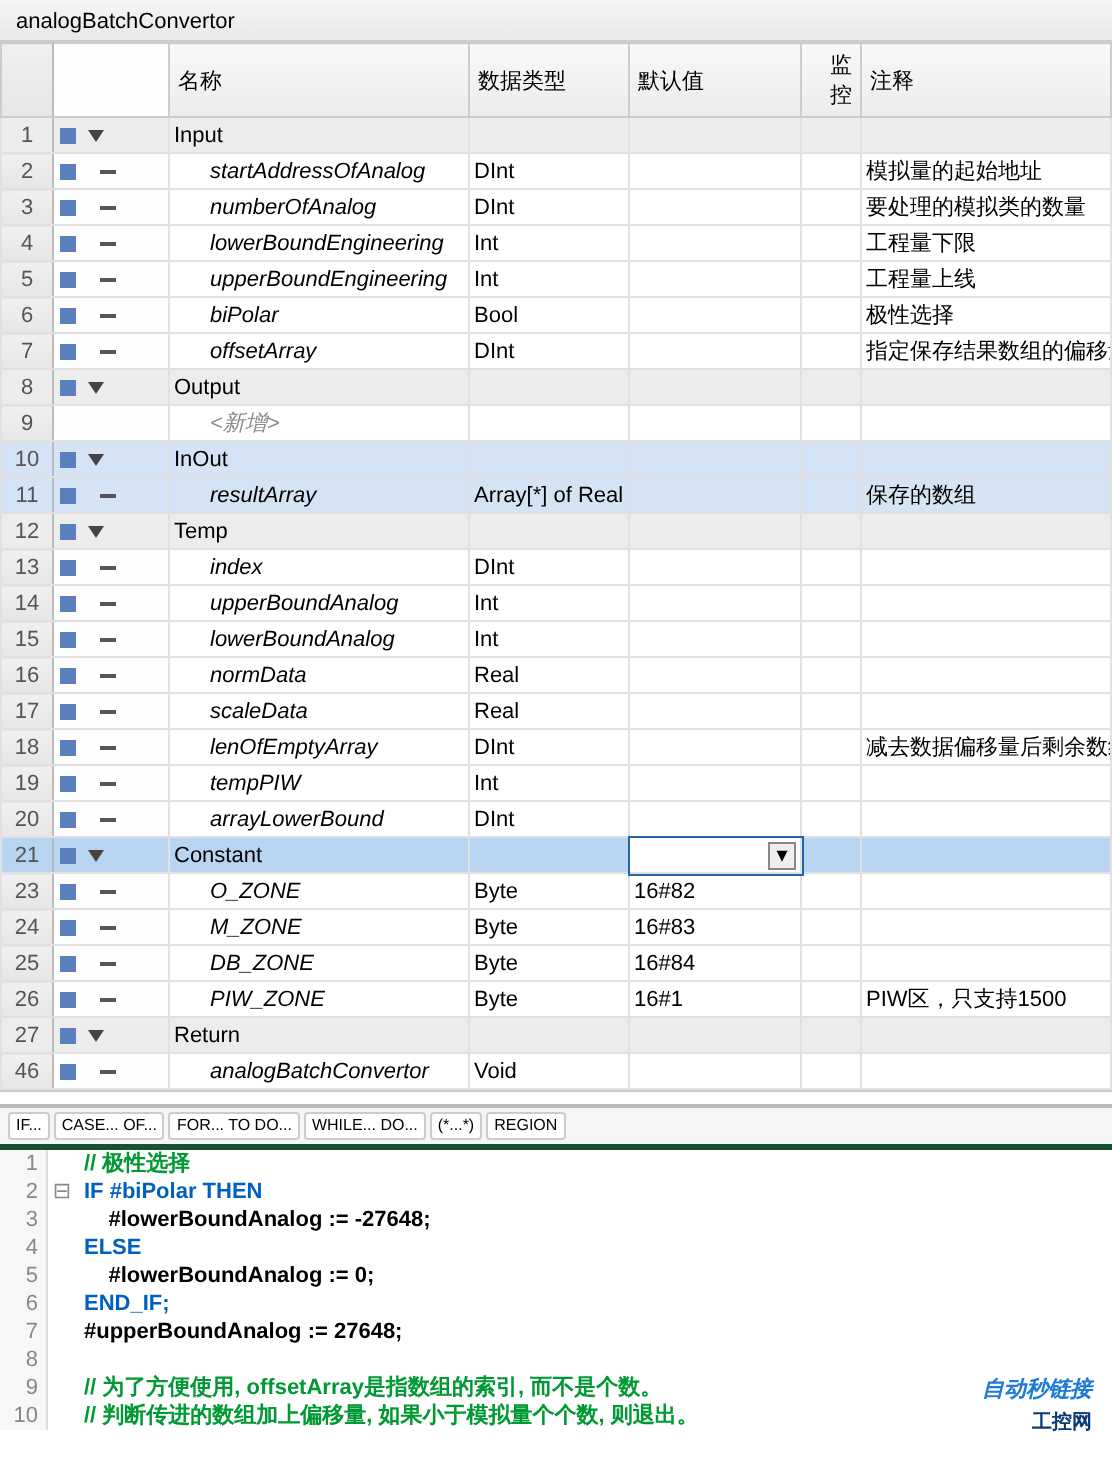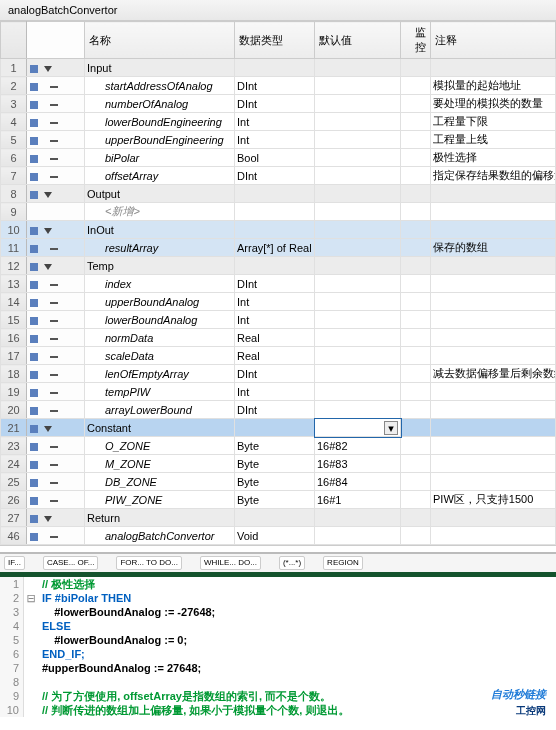--- a/index.html
+++ b/index.html
@@ -19,21 +19,21 @@
 .marker { display:inline-block; width: 8px; height: 8px; background: #5a7fbd; margin: 0 1px; vertical-align: middle; }
 .tri { display:inline-block; width: 0; height: 0; border-left: 4px solid transparent; border-right: 4px solid transparent; border-top: 6px solid #444; vertical-align: middle; margin: 0 2px; }
 .bul { display:inline-block; width: 8px; height: 2px; background: #555; vertical-align: middle; margin: 0 2px 0 8px; }
 .sect-row td { background: #ececec; }
 .hl-row td { background: #d4e4f4; }
 .sel-row td { background: #b8d4f0; }
 .sel-row .def-cell { background: #fff; outline: 1px solid #2266aa; }
 .indent1 { padding-left: 18px; font-style: italic; }
 .italic { font-style: italic; color: #888; }
 .code-pane { background: #fff; margin-top: 6px; border-top: 2px solid #bbb; }
-.toolbar { display: flex; gap: 18px; padding: 2px 4px; background: #f5f5f5; border-bottom: 5px solid #14532d; font-size: 8px; }
+.toolbar { display: flex; gap: 2px; padding: 2px 4px; background: #f5f5f5; border-bottom: 3px solid #14532d; font-size: 8px; }
 .tbtn { border: 1px solid #ccc; border-radius: 2px; padding: 1px 3px; background: #fff; cursor: pointer; font-size: 8px; line-height: 1.2; text-align: center; }
 .code-body { position: relative; }
 .code-line { display: flex; align-items: flex-start; font-family: Consolas, "Courier New", monospace; font-size: 10px; line-height: 14px; }
 .cln { width: 24px; text-align: right; color: #888; padding-right: 4px; background: #f7f7f7; border-right: 1px solid #ddd; flex-shrink: 0; }
 .gut { width: 14px; flex-shrink: 0; color: #888; text-align: center; }
 .ctxt { flex: 1; white-space: pre; padding-left: 4px; font-weight: bold; }
 .kw { color: #0060c0; }
 .cm { color: #009933; }
 .watermark { position: fixed; right: 10px; bottom: 12px; font-size: 22px; font-weight: bold; font-style: italic; color: #1f7bd8; text-shadow: 1px 1px 0 #fff; }
 .watermark .z { color: #0a3a7a; font-size: 10px; font-style: normal; display:block; text-align:right; }

